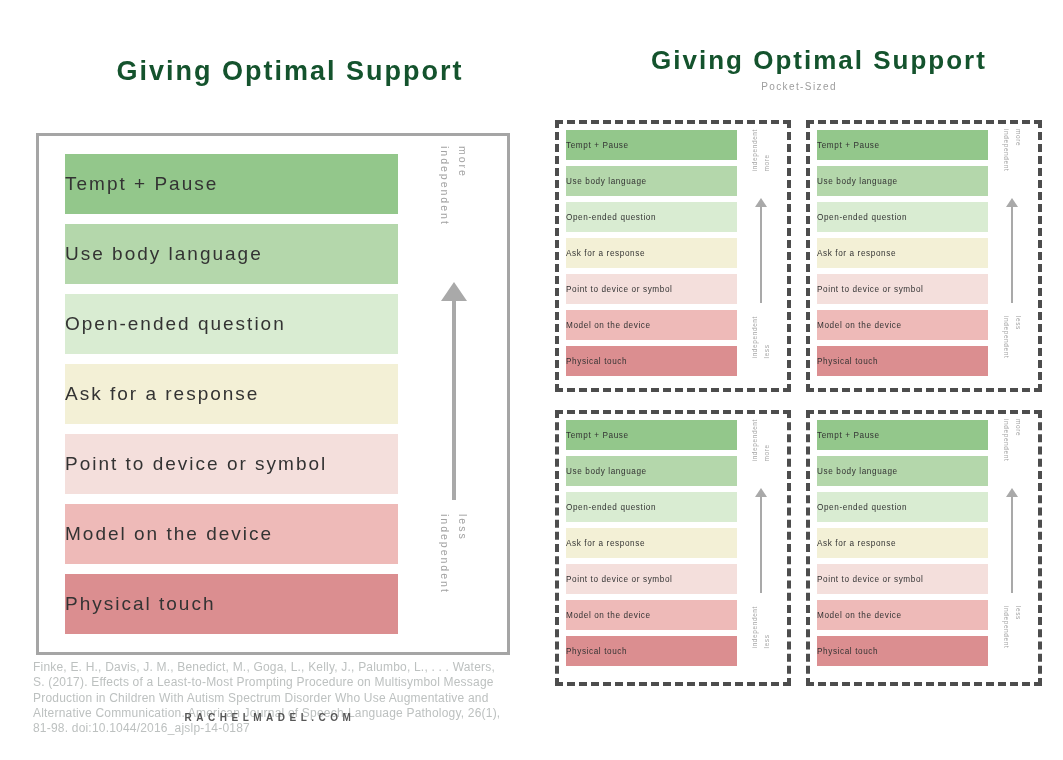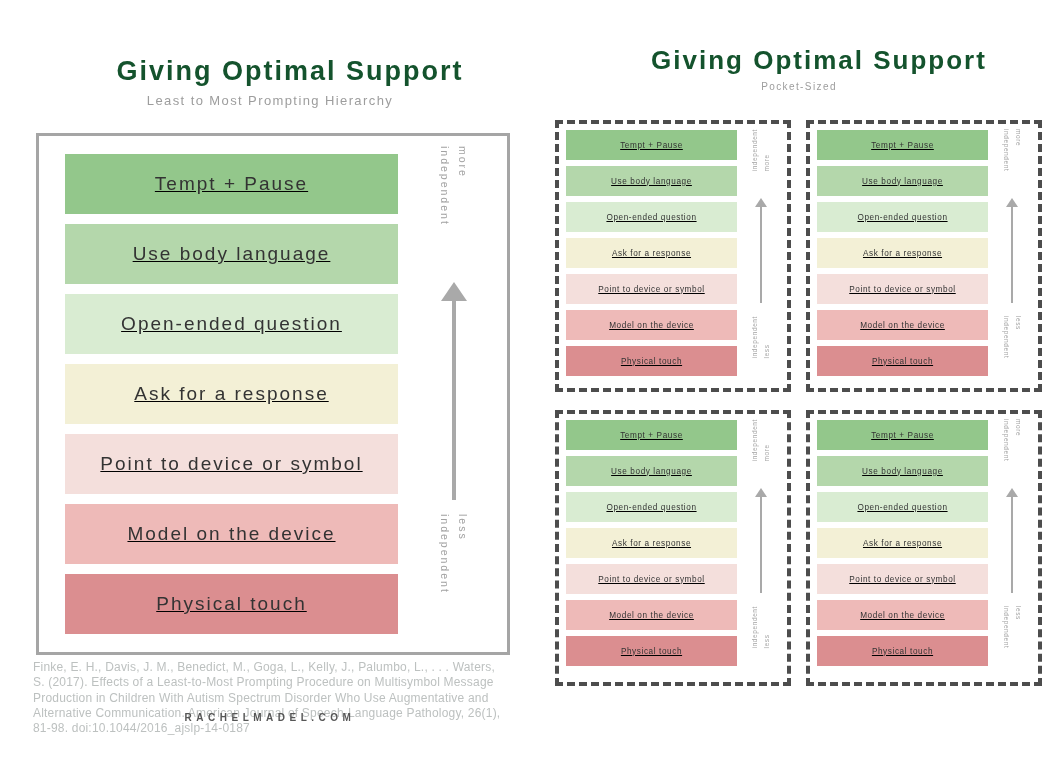--- a/index.html
+++ b/index.html
@@ -8,21 +8,21 @@
     font-family:"Liberation Sans", sans-serif;
   }
 
   
   .left-header{position:absolute;left:0;top:56px;width:540px;text-align:center;}
   .page-title{font-size:27px;font-weight:bold;letter-spacing:2px;color:#14532d;padding-left:40px;}
   .page-subtitle{margin-top:6px;font-size:13px;letter-spacing:1.4px;color:#9d9d9d;}
 
   .main-box{position:absolute;left:36px;top:133px;width:468px;height:516px;border:3px solid #a5a5a5;}
 
-  .bar{display:flex;align-items:center;justify-content:center;text-decoration:underline;}
+  .bar{display:flex;align-items:center;}
   .main-bars{position:absolute;left:26px;top:18px;width:333px;}
   .main-bars .bar{height:60px;margin-bottom:10px;}
   .main-bars .bar-label{font-size:19px;letter-spacing:2px;color:#333333;}
 
   .side-col{position:absolute;top:0;height:100%;}
   .main-side{left:389px;width:52px;}
   .v-label{
     white-space:pre-line;writing-mode:vertical-rl;color:#a2a2a2;
     position:absolute;left:50%;transform:translateX(-50%);
   }
@@ -72,21 +72,20 @@
   .pocket-side .v-arrow::after{top:7px;width:2px;}
 
   
   .flip-labels .v-label{writing-mode:vertical-lr;transform:translateX(-50%) rotate(180deg);}
 </style>
 </head>
 <body>
 
 <div class="left-header">
   <div class="page-title">Giving Optimal Support</div>
-  <div class="page-subtitle">Least to Most Prompting Hierarchy</div>
 </div>
 
 <div class="main-box">
   <div class="main-bars">
       <div class="bar" style="background: rgb(147, 199, 139);">
         <span class="bar-label">Tempt + Pause</span>
       </div>
       <div class="bar" style="background: rgb(180, 215, 171);">
         <span class="bar-label">Use body language</span>
       </div>

